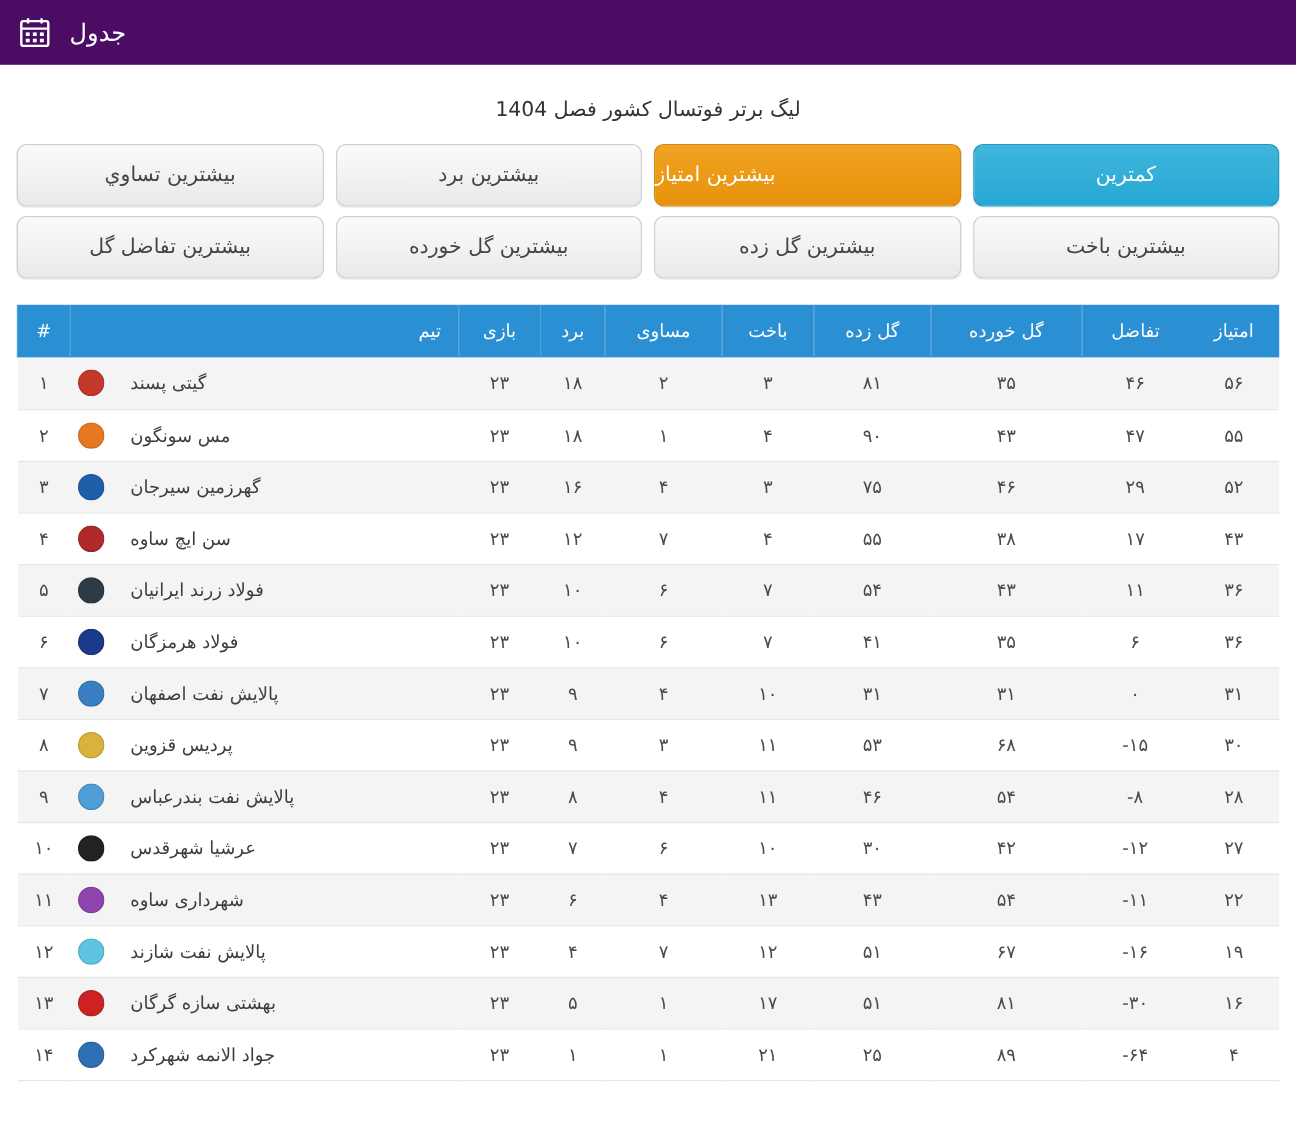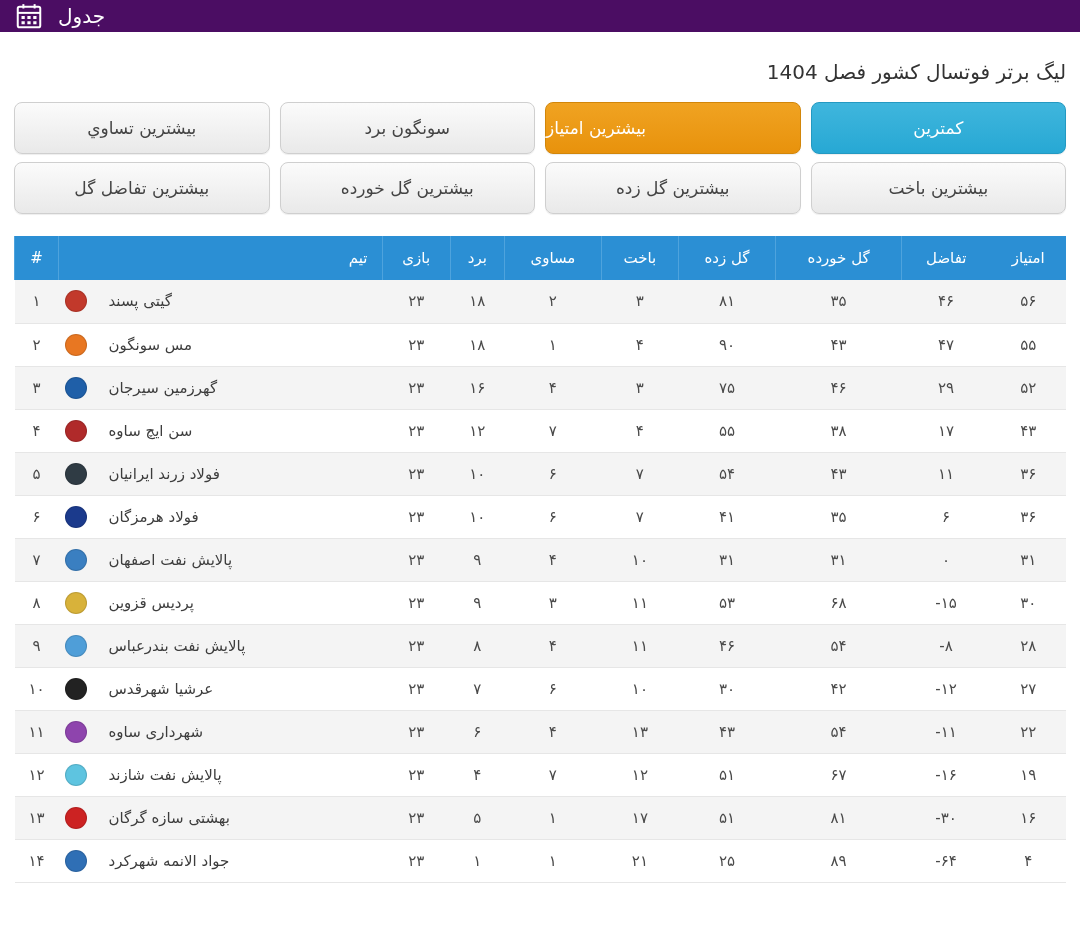--- a/index.html
+++ b/index.html
@@ -6,21 +6,21 @@
   html, body {
     margin: 0; padding: 0;
     width: 1080px; height: 950px;
     background: #ffffff;
     font-family: "DejaVu Sans", "Liberation Sans", sans-serif;
     overflow: hidden;
   }
 
   
   .app-header {
-    height: 32px;
+    height: 54px;
     background: #4b0d63;
     display: flex;
     align-items: center;
     justify-content: flex-end;
     padding: 0 18px 0 14px;
     gap: 14px;
   }
   .app-header .title {
     color: #ffffff;
     font-size: 20px;
@@ -30,21 +30,22 @@
   .cal-icon {
     width: 30px; height: 30px;
     display: block;
   }
 
   
   .page {
     padding: 0 14px;
   }
   .page-title {
-    font-size: 20px;
+    text-align: center;
+    font-size: 17px;
     color: #333333;
     margin: 28px 0 18px 0;
     direction: rtl;
   }
 
   
   .filters {
     display: flex;
     flex-wrap: wrap;
     gap: 8px 10px;
@@ -153,21 +154,21 @@
   <div class="page-title">لیگ برتر فوتسال کشور فصل 1404</div>
 
   <div class="filters">
     <div class="filter-btn active-blue">
       <span>کمترین</span>
     </div>
     <div class="filter-btn active-orange">
       <span>بیشترین امتیاز</span>
     </div>
     <div class="filter-btn">
-      <span>سونگون برد</span>
+      <span>بیشترین برد</span>
     </div>
     <div class="filter-btn">
       <span>بیشترین تساوي</span>
     </div>
     <div class="filter-btn">
       <span>بیشترین باخت</span>
     </div>
     <div class="filter-btn">
       <span>بیشترین گل زده</span>
     </div>

